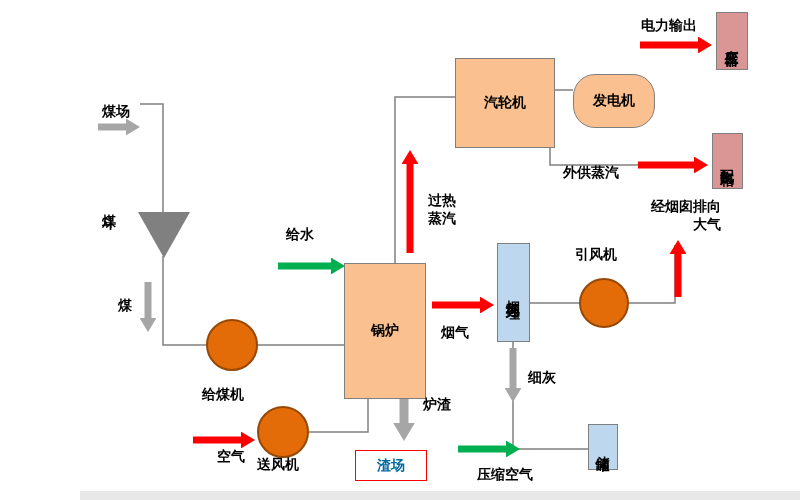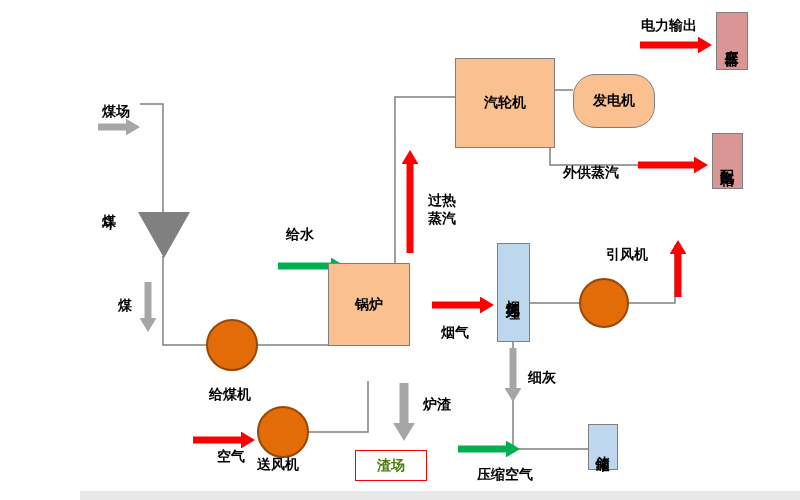--- a/index.html
+++ b/index.html
@@ -9,21 +9,21 @@
   }
   #wires{position:absolute;left:0;top:0;}
   .node{
     position:absolute;box-sizing:border-box;display:flex;align-items:center;justify-content:center;
     font-size:14px;font-weight:700;color:#000;text-align:center;
   }
   .peach{background:#FAC090;border:1px solid #7F7F7F;}
   .pink{background:#D99694;border:1px solid #7F7F7F;}
   .blue{background:#BDD7EE;border:1px solid #7F7F7F;}
   .circle{background:#E36C09;border:2px solid #974806;border-radius:50%;}
-  .slagbox{background:#ffffff;border:1px solid #FF0000;color:#4d7c0f;}
+  .slagbox{background:#ffffff;border:1px solid #FF0000;color:#0369a1;}
   .vtext{writing-mode:vertical-rl;text-orientation:upright;letter-spacing:2px;line-height:1;}
   .label{
     position:absolute;font-size:14px;font-weight:700;color:#000;white-space:nowrap;line-height:1.25;
   }
   .label.wrap{white-space:normal;text-align:right;}
   .scrollstrip{position:absolute;left:80px;top:491px;width:720px;height:9px;background:#e8e8e8;}
 </style>
 </head>
 <body>
 
@@ -70,21 +70,21 @@
       <line x1="432" y1="305" x2="480" y2="305" marker-end="url(#arrow-red)"></line>
       <line x1="678" y1="297" x2="678" y2="254" marker-end="url(#arrow-red)"></line>
     </g>
 
     <g stroke="#00B050" fill="none" stroke-width="7">
       <line x1="278" y1="266" x2="331" y2="266" marker-end="url(#arrow-green)"></line>
       <line x1="458" y1="449" x2="506" y2="449" marker-end="url(#arrow-green)"></line>
     </g>
   </svg>
 
-  <div class="node peach" style="left:328px;top:263px;width:82px;height:83px;">
+  <div class="node peach" style="left:344px;top:263px;width:82px;height:136px;">
     <span>锅炉</span>
   </div>
 
   <div class="node peach" style="left:455px;top:58px;width:100px;height:90px;">
     <span>汽轮机</span>
   </div>
 
   <div class="node peach" style="left:573px;top:74px;width:82px;height:54px;border-radius:22px;">
     <span>发电机</span>
   </div>
@@ -109,28 +109,29 @@
     <span>渣场</span>
   </div>
 
   <div class="node circle" style="left:206px;top:319px;width:52px;height:52px;"></div>
   <div class="node circle" style="left:257px;top:406px;width:52px;height:52px;"></div>
   <div class="node circle" style="left:579px;top:278px;width:50px;height:50px;"></div>
 
   <div class="label" style="left:55px;top:103px;margin-left:47px;">煤场</div>
   <div class="label vtext" style="left:100px;top:203px;">煤斗</div>
   <div class="label" style="left:118px;top:297px;">煤</div>
-  <div class="label" style="left:209px;top:386px;">给煤机</div>
+  <div class="label" style="left:202px;top:386px;">给煤机</div>
   <div class="label" style="left:217px;top:448px;">空气</div>
   <div class="label" style="left:257px;top:456px;">送风机</div>
   <div class="label" style="left:286px;top:226px;">给水</div>
   <div class="label wrap" style="left:424px;top:192px;width:32px;">过热蒸汽</div>
   <div class="label" style="left:641px;top:17px;">电力输出</div>
   <div class="label" style="left:563px;top:164px;">外供蒸汽</div>
   <div class="label" style="left:441px;top:324px;">烟气</div>
-  <div class="label" style="left:606px;top:246px;">引风机</div>
+  <div class="label" style="left:575px;top:246px;">引风机</div>
+  <div class="label wrap" style="left:645px;top:198px;width:76px;">经烟囱排向大气</div>
   <div class="label" style="left:528px;top:369px;">细灰</div>
   <div class="label" style="left:423px;top:397px;font-family:Liberation Mono, monospace;">炉渣</div>
   <div class="label" style="left:477px;top:466px;">压缩空气</div>
 
   <div class="scrollstrip"></div>
 
 </div>
 
 </body></html>

